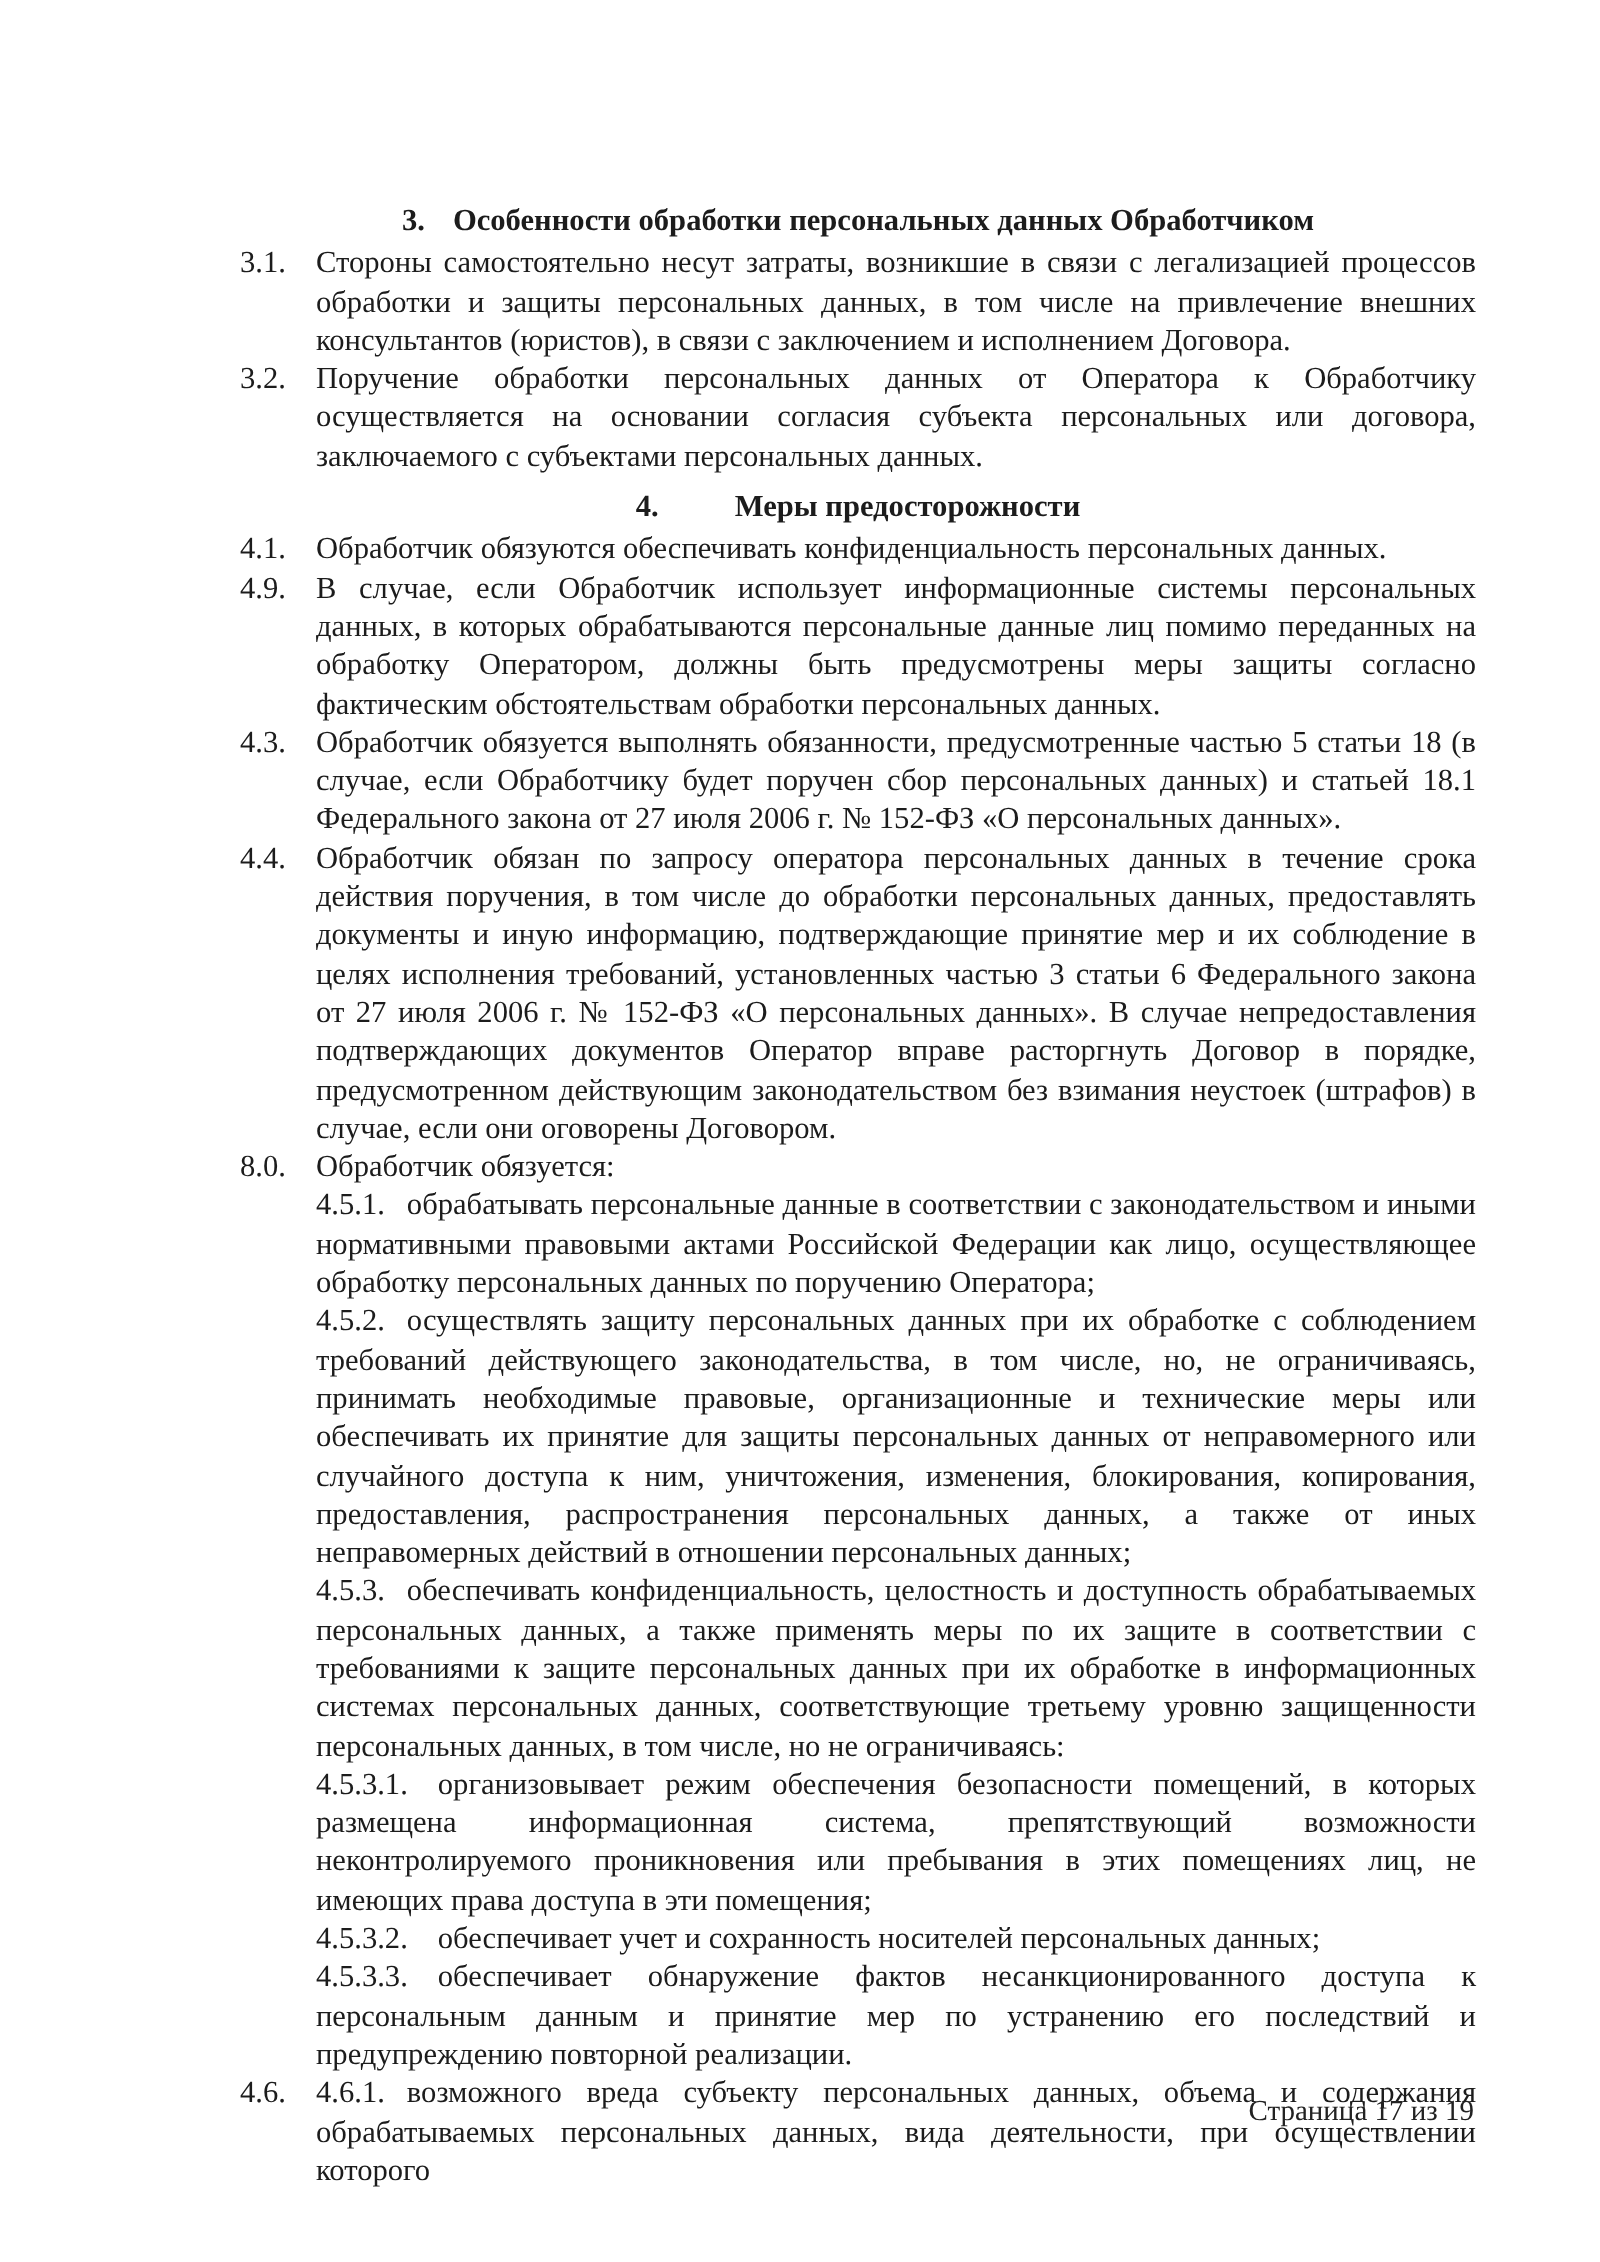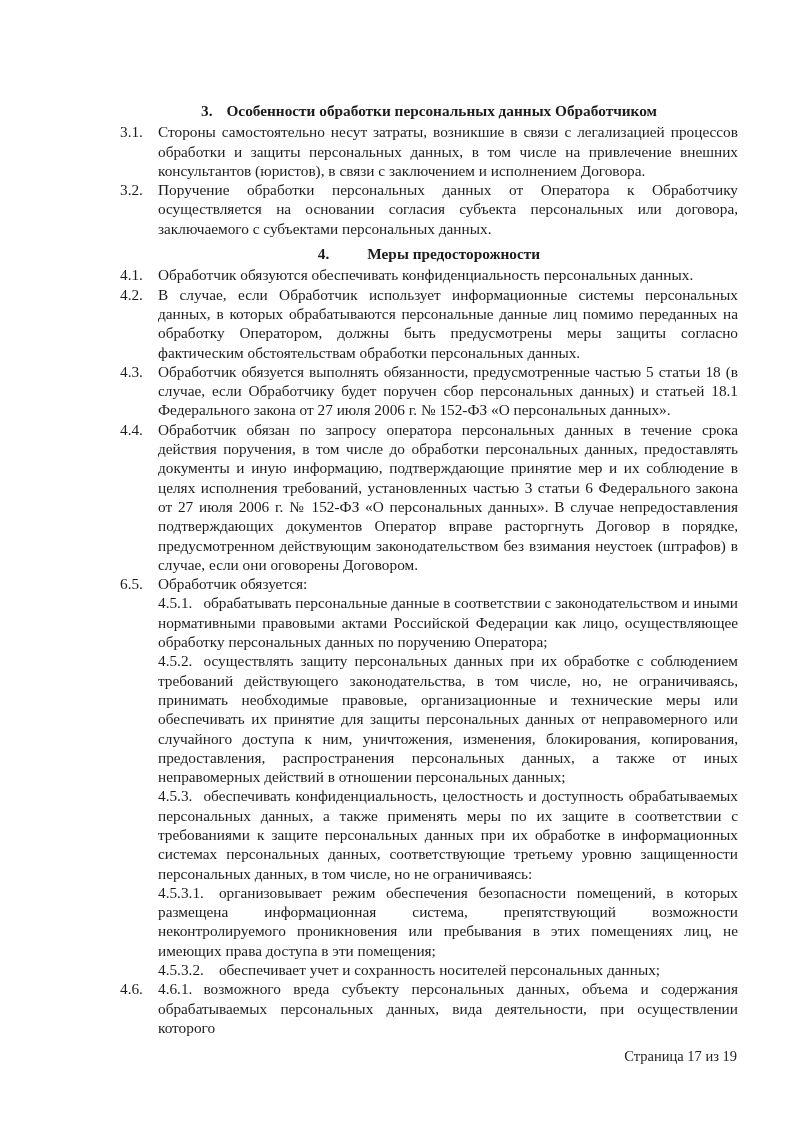--- a/index.html
+++ b/index.html
@@ -96,49 +96,50 @@
     </div>
 
     <div class="item">
       <div class="num">4.1.</div>
       <div class="col">
           <p class="txt">Обработчик обязуются обеспечивать конфиденциальность персональных данных.</p>
         </div>
     </div>
 
     <div class="item">
-      <div class="num">4.2.</div>
+      <div class="num">4.9.</div>
       <div class="col">
           <p class="txt">В случае, если Обработчик использует информационные системы персональных данных, в которых обрабатываются персональные данные лиц помимо переданных на обработку Оператором, должны быть предусмотрены меры защиты согласно фактическим обстоятельствам обработки персональных данных.</p>
         </div>
     </div>
 
     <div class="item">
       <div class="num">4.3.</div>
       <div class="col">
           <p class="txt">Обработчик обязуется выполнять обязанности, предусмотренные частью 5 статьи 18 (в случае, если Обработчику будет поручен сбор персональных данных) и статьей 18.1 Федерального закона от 27 июля 2006 г. № 152-ФЗ «О персональных данных».</p>
         </div>
     </div>
 
     <div class="item">
       <div class="num">4.4.</div>
       <div class="col">
           <p class="txt">Обработчик обязан по запросу оператора персональных данных в течение срока действия поручения, в том числе до обработки персональных данных, предоставлять документы и иную информацию, подтверждающие принятие мер и их соблюдение в целях исполнения требований, установленных частью 3 статьи 6 Федерального закона от 27 июля 2006 г. № 152-ФЗ «О персональных данных». В случае непредоставления подтверждающих документов Оператор вправе расторгнуть Договор в порядке, предусмотренном действующим законодательством без взимания неустоек (штрафов) в случае, если они оговорены Договором.</p>
         </div>
     </div>
 
     <div class="item">
-      <div class="num">6.5.</div>
+      <div class="num">8.0.</div>
       <div class="col">
         <p class="txt">Обработчик обязуется:</p>
         <p class="sub"><span class="sub-num">4.5.1.</span><span>обрабатывать персональные данные в соответствии с законодательством и иными нормативными правовыми актами Российской Федерации как лицо, осуществляющее обработку персональных данных по поручению Оператора;</span></p>
         <p class="sub"><span class="sub-num">4.5.2.</span><span>осуществлять защиту персональных данных при их обработке с соблюдением требований действующего законодательства, в том числе, но, не ограничиваясь, принимать необходимые правовые, организационные и технические меры или обеспечивать их принятие для защиты персональных данных от неправомерного или случайного доступа к ним, уничтожения, изменения, блокирования, копирования, предоставления, распространения персональных данных, а также от иных неправомерных действий в отношении персональных данных;</span></p>
         <p class="sub"><span class="sub-num">4.5.3.</span><span>обеспечивать конфиденциальность, целостность и доступность обрабатываемых персональных данных, а также применять меры по их защите в соответствии с требованиями к защите персональных данных при их обработке в информационных системах персональных данных, соответствующие третьему уровню защищенности персональных данных, в том числе, но не ограничиваясь:</span></p>
         <p class="sub"><span class="sub-num wide">4.5.3.1.</span><span>организовывает режим обеспечения безопасности помещений, в которых размещена информационная система, препятствующий возможности неконтролируемого проникновения или пребывания в этих помещениях лиц, не имеющих права доступа в эти помещения;</span></p>
         <p class="sub"><span class="sub-num wide">4.5.3.2.</span><span>обеспечивает учет и сохранность носителей персональных данных;</span></p>
+        <p class="sub"><span class="sub-num wide">4.5.3.3.</span><span>обеспечивает обнаружение фактов несанкционированного доступа к персональным данным и принятие мер по устранению его последствий и предупреждению повторной реализации.</span></p>
       </div>
     </div>
 
     <div class="item">
       <div class="num">4.6.</div>
       <div class="col">
         <p class="sub cont"><span class="sub-num">4.6.1.</span><span>возможного вреда субъекту персональных данных, объема и содержания обрабатываемых персональных данных, вида деятельности, при осуществлении которого</span></p>
       </div>
     </div>
 

